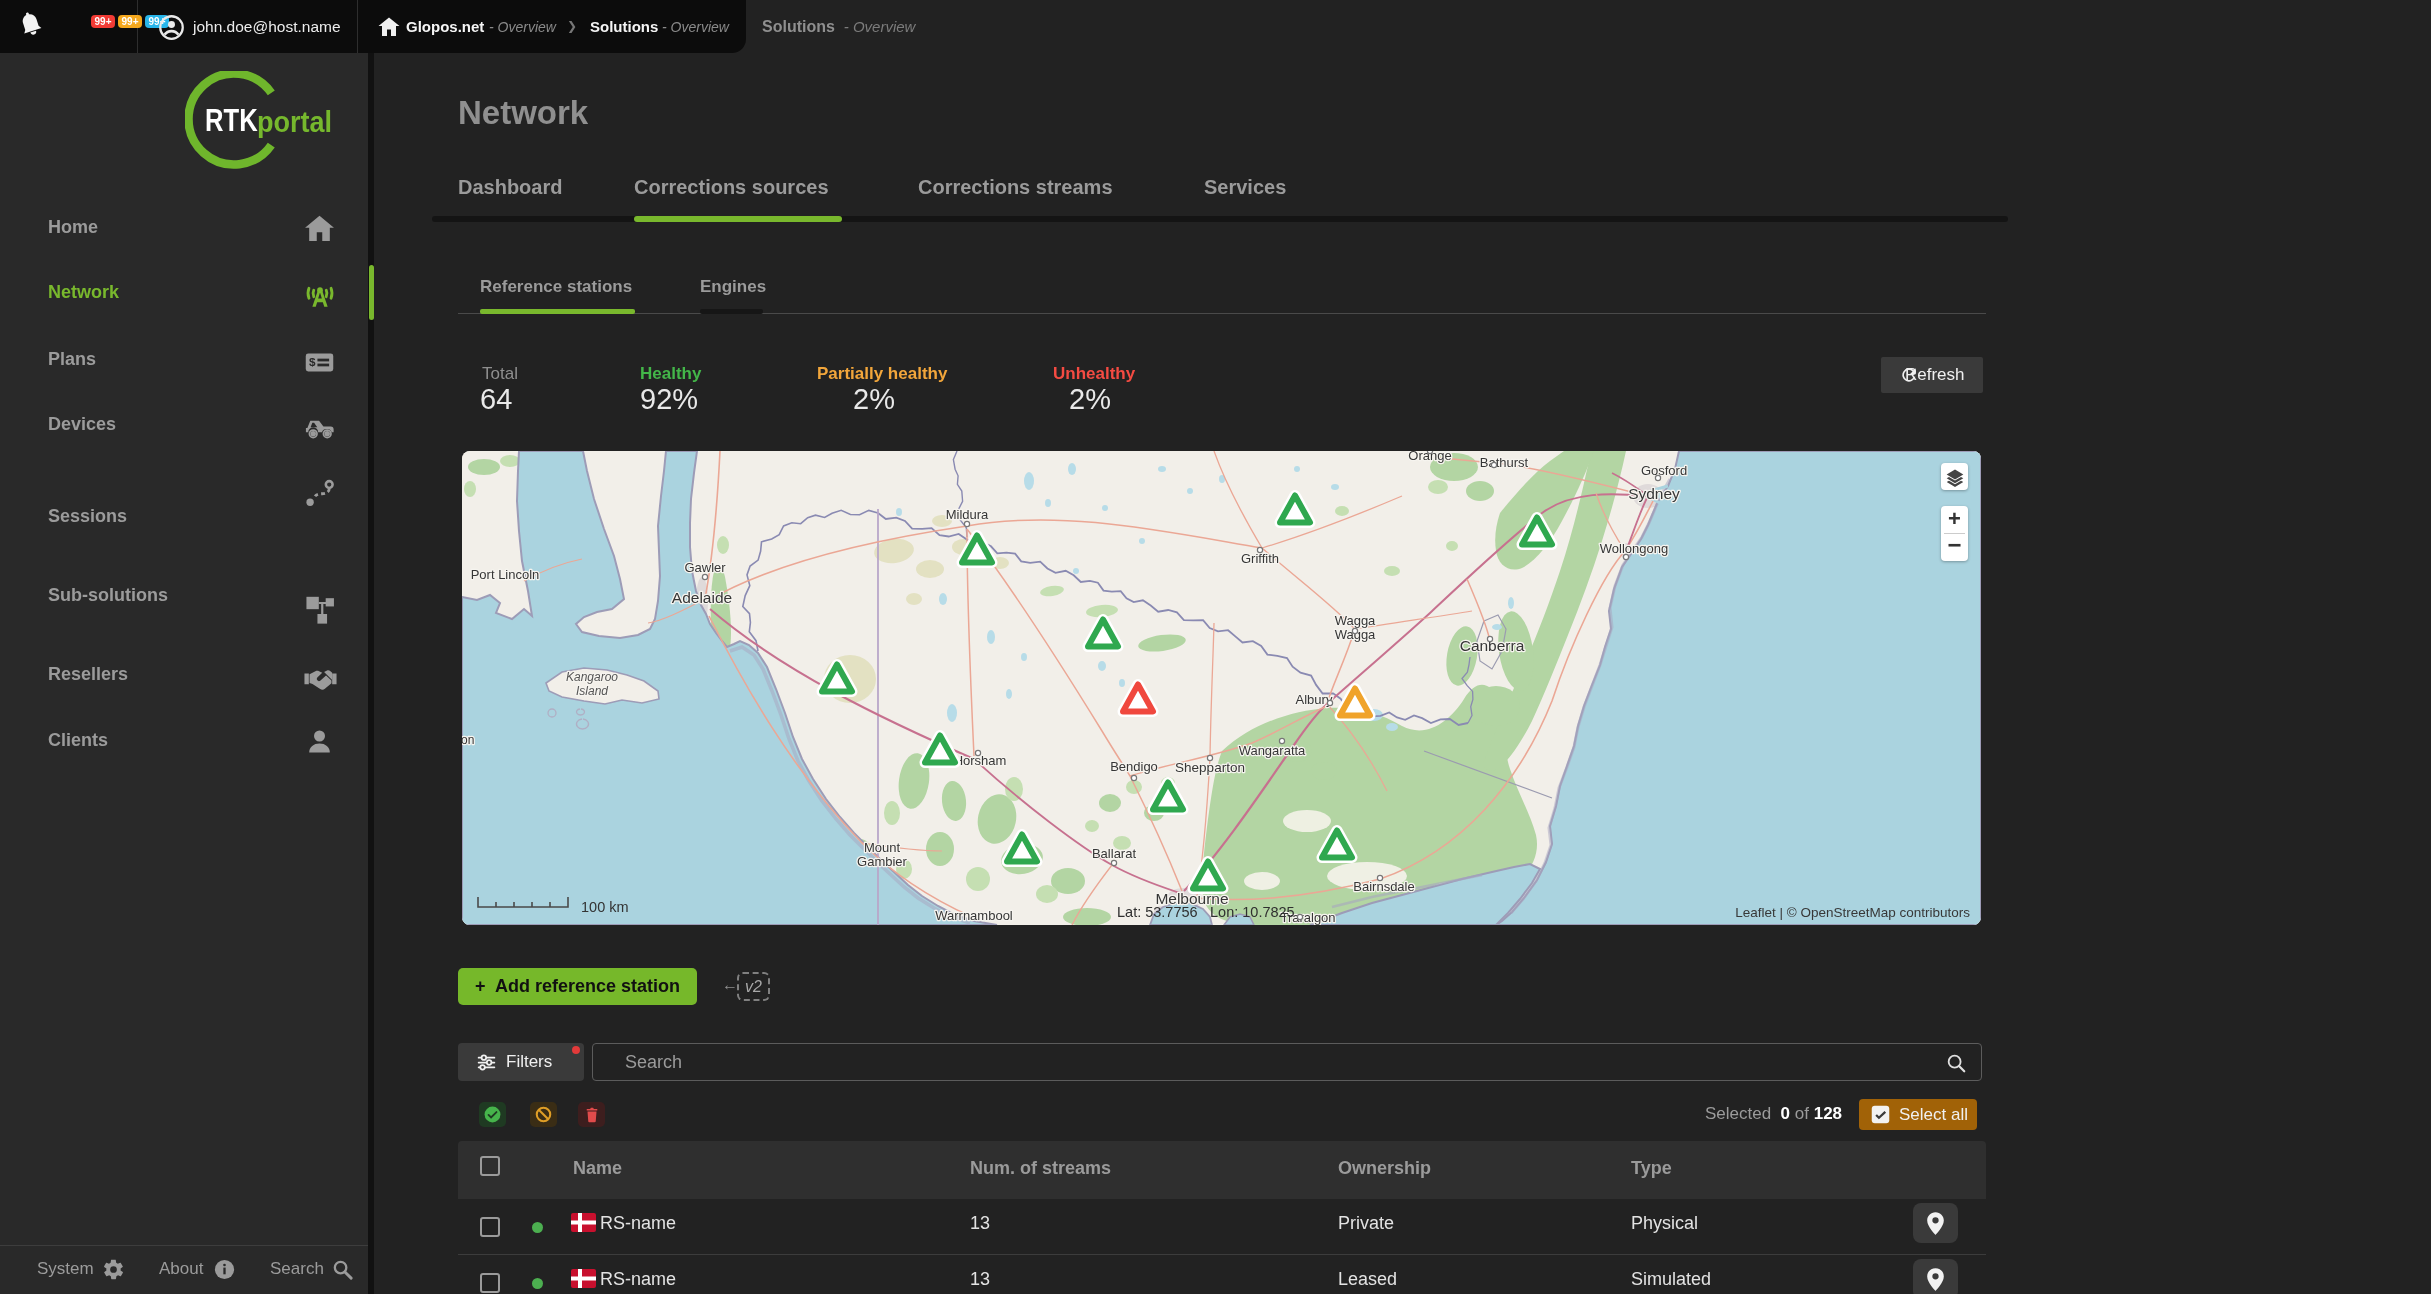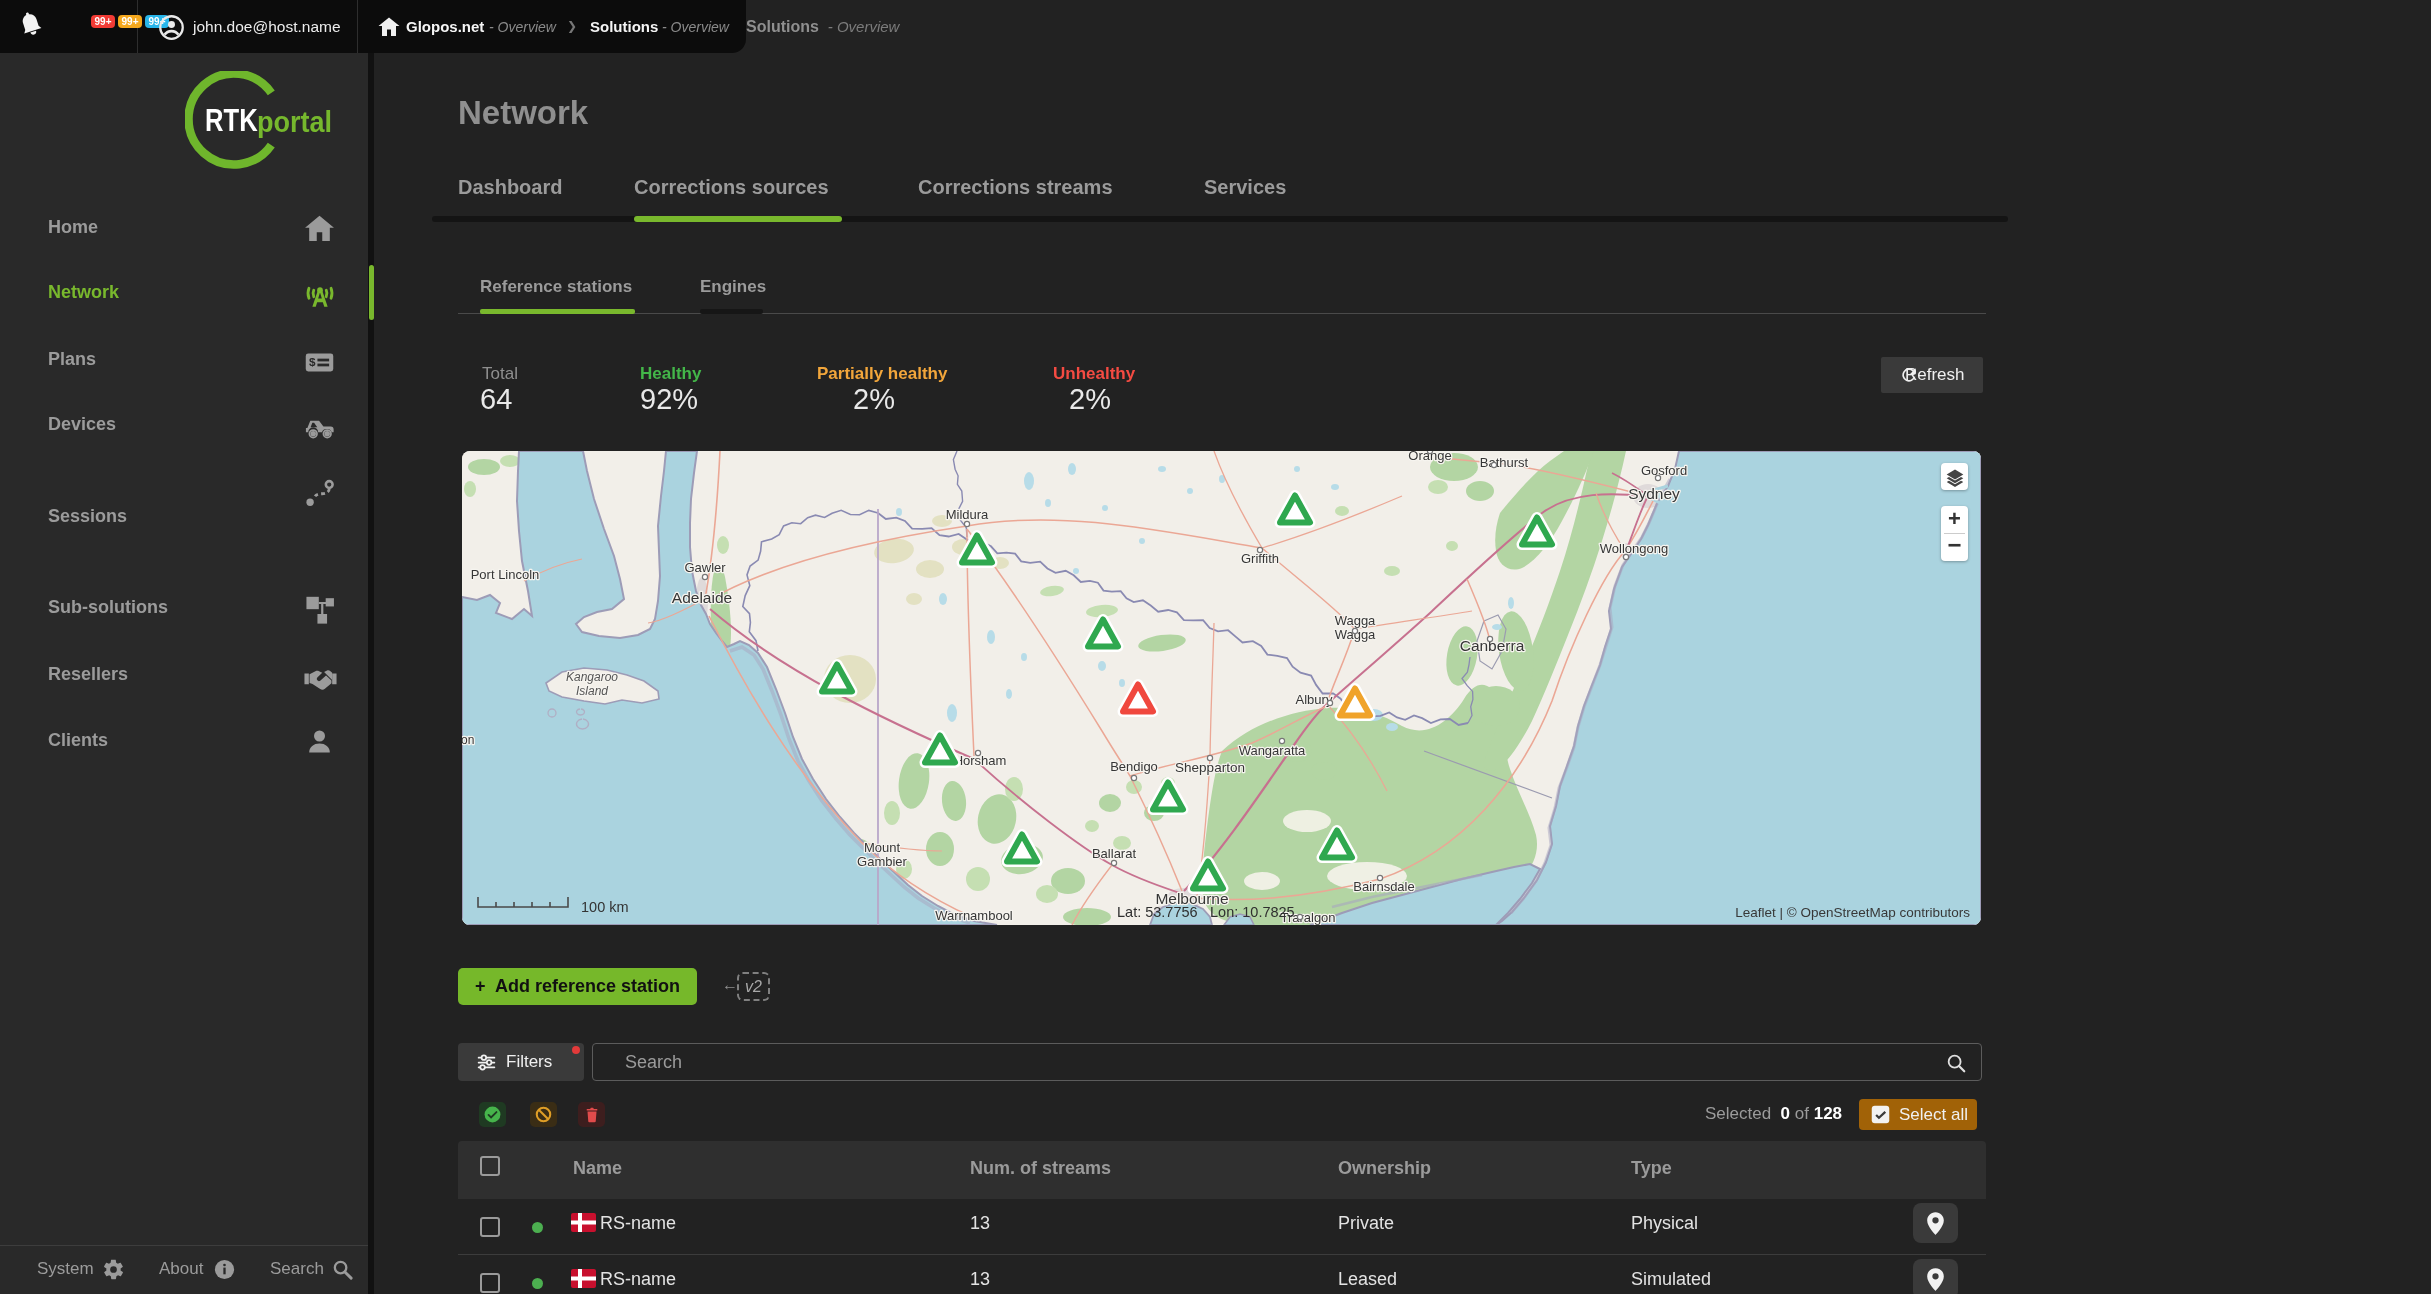--- a/index.html
+++ b/index.html
@@ -7,21 +7,21 @@
   body { font-family:"Liberation Sans", sans-serif; background:#222222; position:relative; }
   .abs { position:absolute; }
   .b { font-weight:bold; }
   .it { font-style:italic; }
   .lime { color:#79b82d; }
   svg { display:block; }
 
   
   #topbar { left:0; top:0; width:746px; height:53px; background:#0c0c0c; border-radius:0 0 14px 0; z-index:10; }
   #topbar .vdiv { position:absolute; top:0; width:1px; height:53px; background:#2e2e2e; }
-  #tabtitle { left:746px; top:0; height:53px; line-height:53px; font-size:16px; color:#8f8f8f; z-index:11; }
+  #tabtitle { left:762px; top:0; height:53px; line-height:53px; font-size:16px; color:#8f8f8f; z-index:11; }
   .badge { position:absolute; top:15px; width:24px; height:13px; border-radius:4px; color:#fff; font-size:10px; font-weight:bold; text-align:center; line-height:13px;margin-left:48px; }
 
   
   #sidebar { left:0; top:53px; width:368px; height:1241px; background:#292929; z-index:5; }
   #siderule { left:368px; top:53px; width:6px; height:1241px; background:#111111; z-index:6; }
   #activebar { left:369px; top:265px; width:5px; height:55px; background:#79b82d; border-radius:3px; z-index:7; }
   .navlabel { position:absolute; width:275px; text-align:left; font-size:18px; font-weight:bold; color:#9b9b9b; z-index:6;margin-left:48px; }
   .navicon { position:absolute; left:303px; z-index:6; }
   #sidefoot { left:0; top:1245px; width:368px; height:49px; border-top:1px solid #3d3d3d; z-index:6; }
   .footitem { position:absolute; top:13px; font-size:17px; color:#9b9b9b; }
@@ -139,21 +139,21 @@
   <circle cx="16.6" cy="17" r="2.6" fill="#9b9b9b" stroke="#292929" stroke-width="1.4"></circle>
   <circle cx="7" cy="17" r="2.6" fill="none" stroke="#9b9b9b" stroke-width="1.2"></circle>
   <circle cx="16.6" cy="17" r="2.6" fill="none" stroke="#9b9b9b" stroke-width="1.2"></circle>
 </svg>
 <div class="navlabel" style="top:506px">Sessions</div>
 <svg class="navicon abs" style="top:476px" width="34" height="34" viewBox="0 0 24 24">
   <circle cx="5" cy="18.5" r="2.6" fill="#9b9b9b"></circle>
   <circle cx="18.5" cy="6" r="2.4" fill="none" stroke="#9b9b9b" stroke-width="1.8"></circle>
   <path d="M18.5 9 c0 2.5 -2.5 3.5 -5 3.5 c-3 0 -5.5 1 -5.5 3.5" fill="none" stroke="#9b9b9b" stroke-width="2" stroke-dasharray="2.6 2.2"></path>
 </svg>
-<div class="navlabel" style="top:597px">Sub-solutions</div>
+<div class="navlabel" style="top:585px">Sub-solutions</div>
 <svg class="navicon abs" style="top:592px" width="33" height="33" viewBox="0 0 24 24">
   <rect x="2.5" y="3.5" width="9" height="9" fill="#9b9b9b"></rect>
   <rect x="16.5" y="4.5" width="6" height="6" fill="#9b9b9b"></rect>
   <rect x="10.5" y="16" width="7" height="7" fill="#9b9b9b"></rect>
   <path d="M11.5 8 h8 M14 8 v9" stroke="#9b9b9b" stroke-width="1.6" fill="none"></path>
 </svg>
 <div class="navlabel" style="top:664px">Resellers</div>
 <svg class="navicon abs" style="top:661px" width="35" height="35" viewBox="0 0 24 24">
   <path fill="#9b9b9b" d="M1 8.5 h3 v7.5 h-3 Z M20 8.5 h3 v7.5 h-3 Z"></path>
   <path fill="#9b9b9b" d="M4.5 9 l4-2 c.8-.4 1.7-.4 2.5 0 l2.2 1.1 -3.4 3.2 a1.5 1.5 0 0 0 2 2.2 l4-3.5 3.7 3.4 v1.8 l-4.5 3.8 c-.9.8-2.2.9-3.2.2 l-5.3-3.5 -2-.7 Z"></path>

